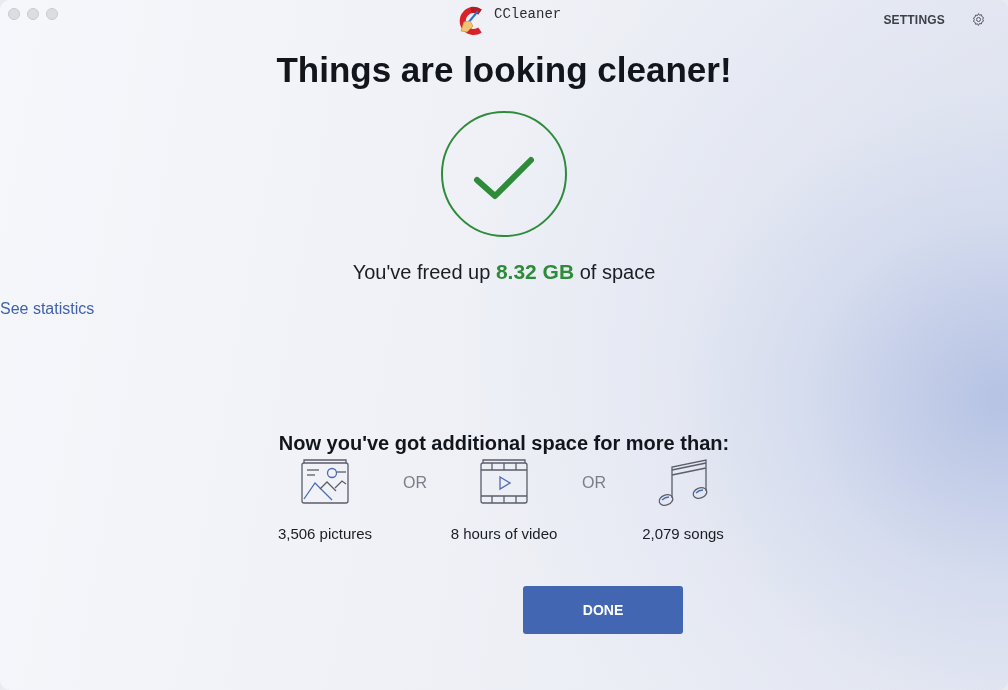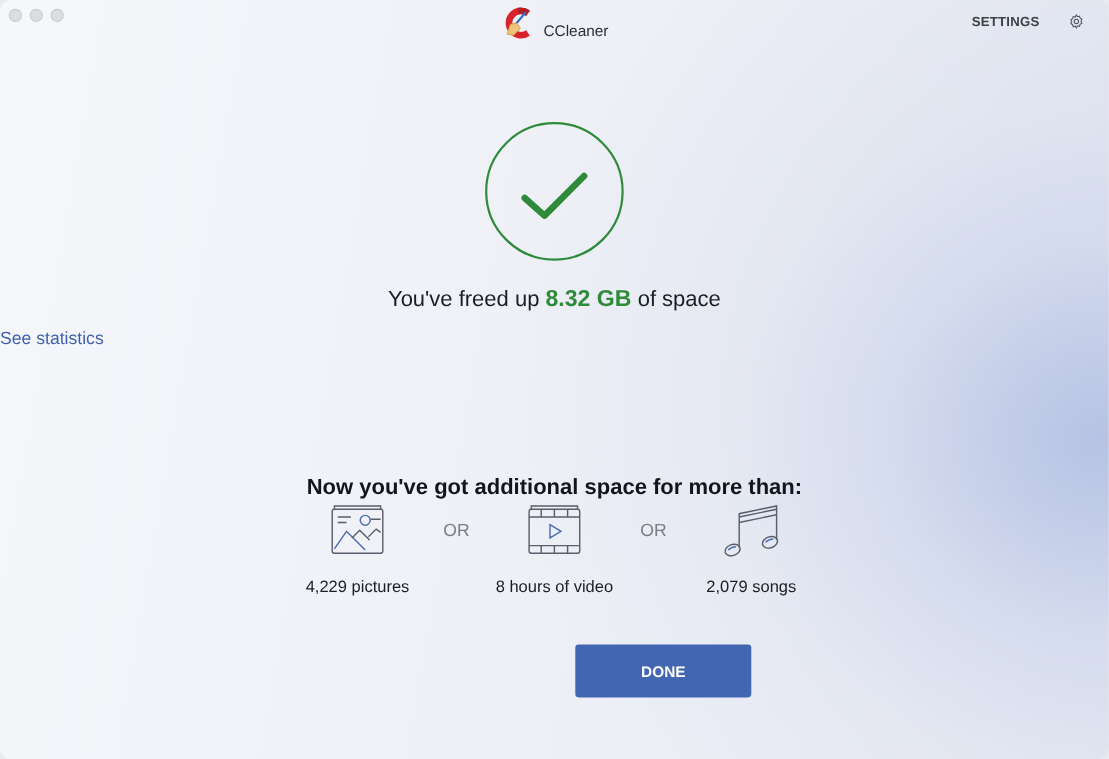--- a/index.html
+++ b/index.html
@@ -20,21 +20,21 @@
         linear-gradient(100deg, #f6f7fb 0%, #eef0f6 50%, #e6e9f3 100%);
     }
     .traffic { position: absolute; top: 8px; left: 8px; display: flex; gap: 7px; }
     .traffic span {
       width: 12px; height: 12px; border-radius: 50%;
       background: #dcdde1; border: 1px solid #c9cacf; box-sizing: border-box;
       display: block;
     }
     .app-title {
       position: absolute; top: 6px; left: 456px;
-      display: flex; align-items: flex-end; gap: 8px;
+      display: flex; align-items: flex-start; gap: 8px; font-family: Liberation Mono, monospace;
     }
     .app-title .logo { width: 30px; height: 30px; }
     .app-title .name { font-size: 14px; color: #2a2d33; }
     .settings {
       position: absolute; top: 12px; right: 22px;
       display: flex; align-items: center; gap: 26px;
       cursor: pointer;
     }
     .settings .label { font-size: 12px; font-weight: bold; color: #3c4047; letter-spacing: 0.2px; }
     .settings svg { width: 15px; height: 15px; }
@@ -105,20 +105,21 @@
   </div>
 
   <div class="settings">
     <span class="label">SETTINGS</span>
     <svg viewBox="0 0 24 24" fill="none" stroke="#555a63" stroke-width="1.6">
       <circle cx="12" cy="12" r="3.2"></circle>
       <path d="M12 2.5l1.6 2.6 3-.8.8 3 2.6 1.6-1.2 2.8 1.2 2.8-2.6 1.6-.8 3-3-.8L12 21.5l-1.6-2.6-3 .8-.8-3-2.6-1.6 1.2-2.8-1.2-2.8 2.6-1.6.8-3 3 .8z"></path>
     </svg>
   </div>
 
+  <div class="headline">Things are looking cleaner!</div>
 
   <svg class="check" viewBox="0 0 128 128">
     <circle cx="64" cy="64" r="62" fill="none" stroke="#2e8b3a" stroke-width="2"></circle>
     <polyline points="37,70 55,86 91,50" fill="none" stroke="#2e8b3a" stroke-width="6" stroke-linecap="round" stroke-linejoin="round"></polyline>
   </svg>
 
   <div class="freed">
     <span>You've freed up</span>
     <span class="amount">8.32 GB</span>
     <span>of space</span>
@@ -135,21 +136,21 @@
       <path d="M6 8 V5 H48 V8"></path>
       <rect x="4" y="8" width="46" height="40" rx="2"></rect>
       <line x1="9" y1="15" x2="21" y2="15"></line>
       <line x1="9" y1="20" x2="17" y2="20"></line>
       <polyline points="6,44 17,28 34,45" stroke="#4a6bb5"></polyline>
       <polyline points="22,34 29,27 38,36"></polyline>
       <polyline points="37,33 44,26 48,29"></polyline>
       <circle cx="34" cy="18" r="4.5" stroke="#4a6bb5"></circle>
       <line x1="39" y1="17" x2="48" y2="17"></line>
     </svg>
-    <div class="cap">4,229 pictures</div>
+    <div class="cap">3,506 pictures</div>
   </div>
 
   <div class="or" style="left:403px;">OR</div>
 
   <div class="equiv" style="left:434px;">
     <svg viewBox="0 0 54 54" fill="none" stroke="#5a5e6a" stroke-width="1.3">
       <path d="M6 8 V5 H48 V8"></path>
       <rect x="4" y="8" width="46" height="40" rx="2"></rect>
       <line x1="4" y1="15" x2="50" y2="15"></line>
       <line x1="4" y1="41" x2="50" y2="41"></line>

